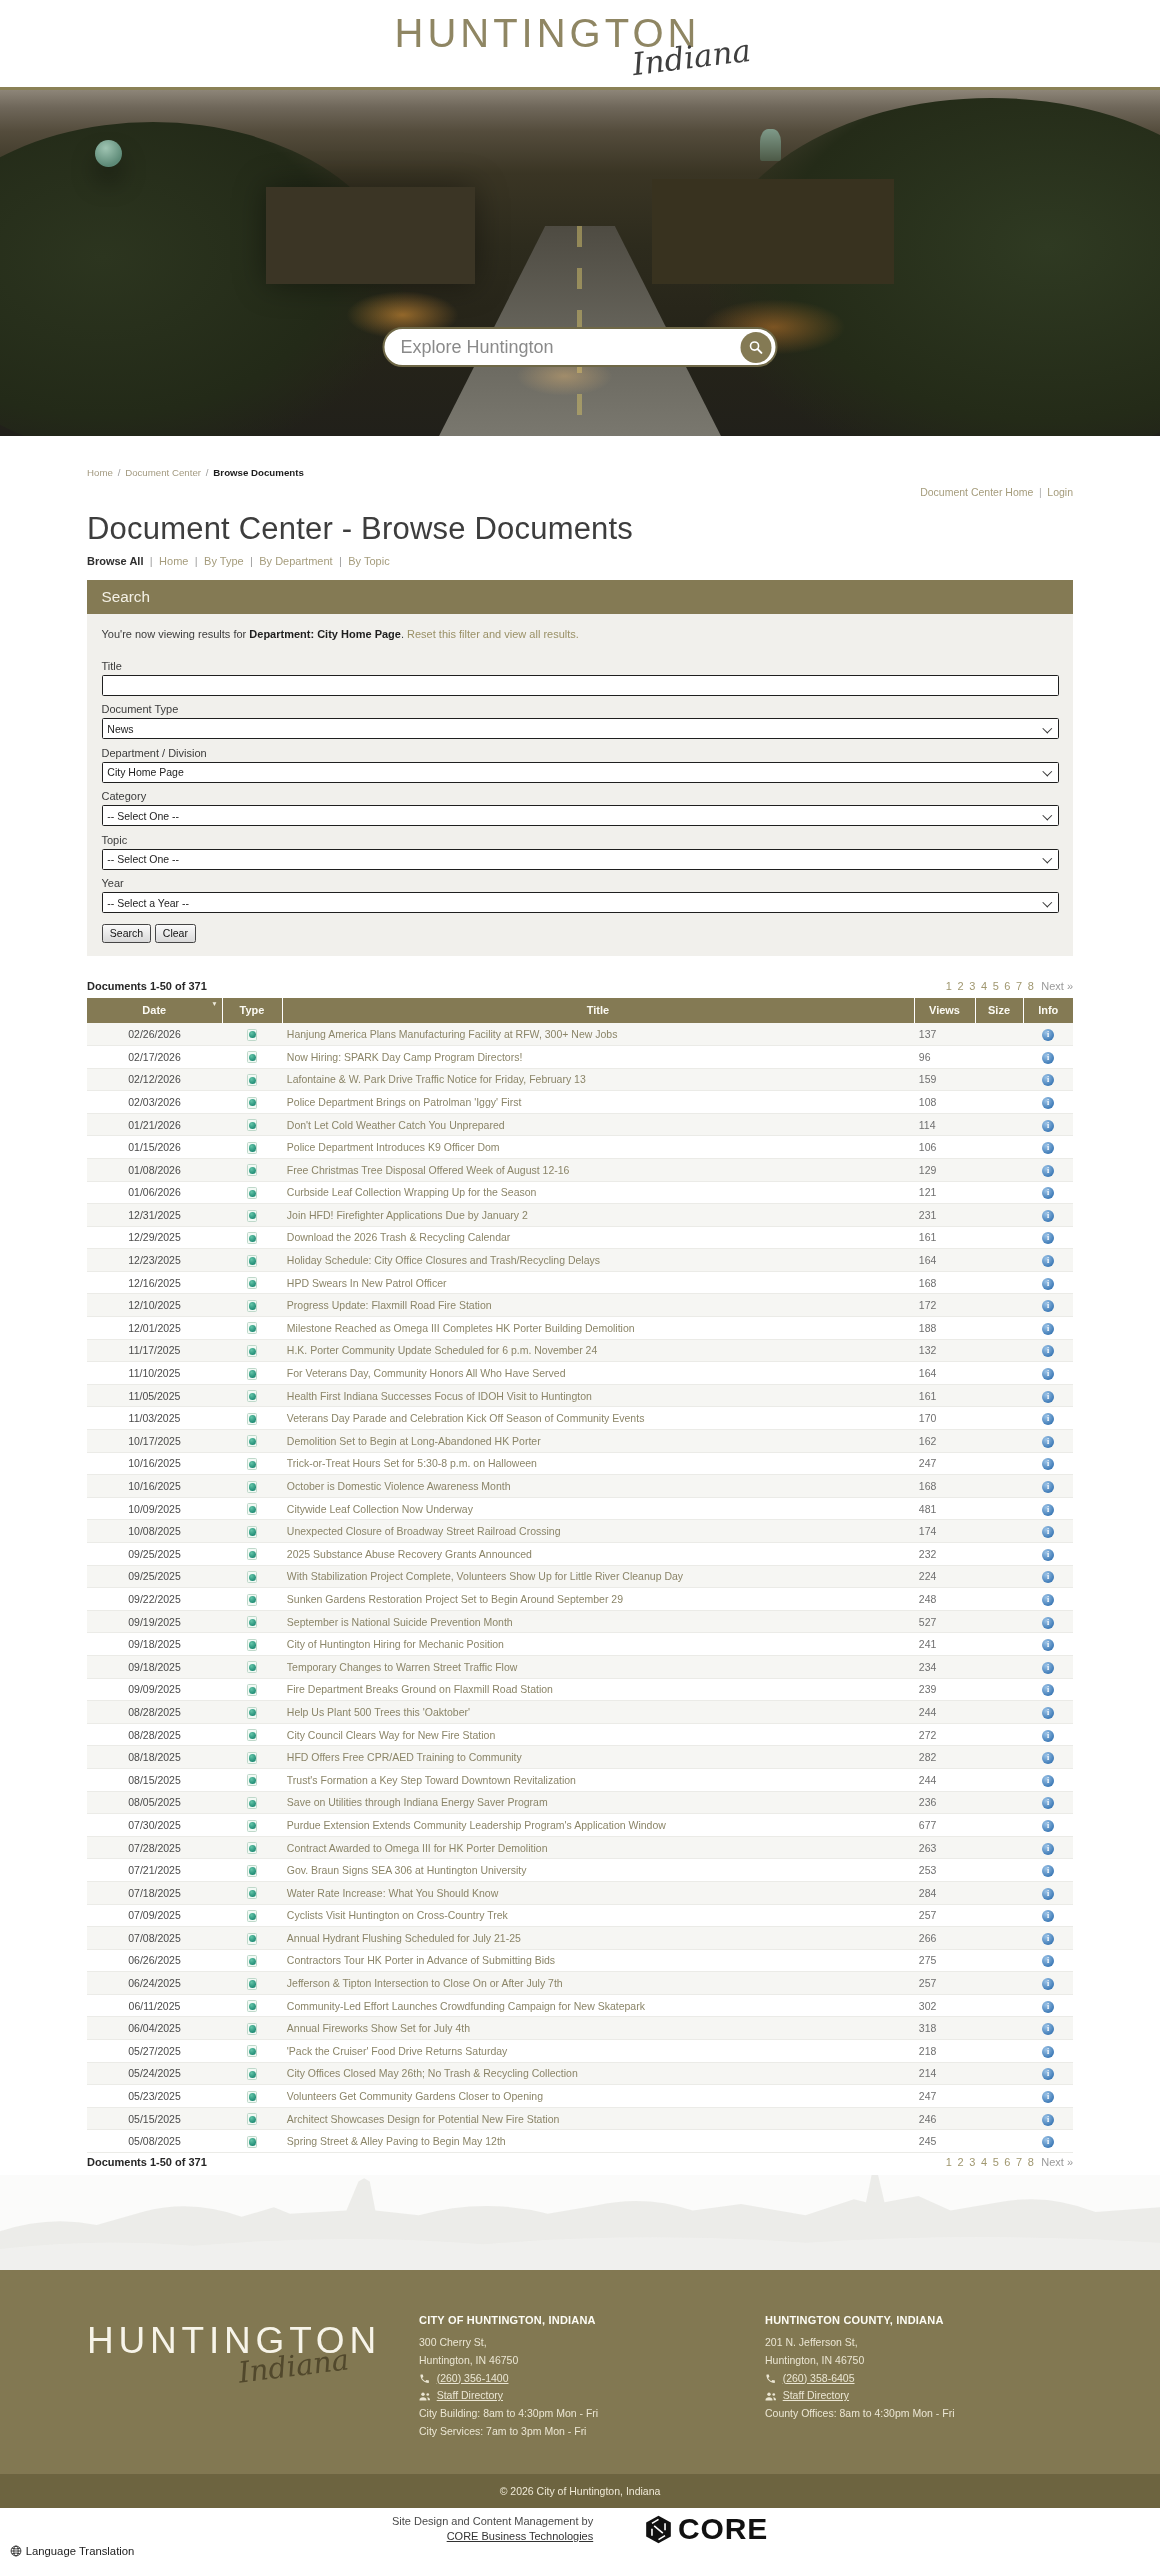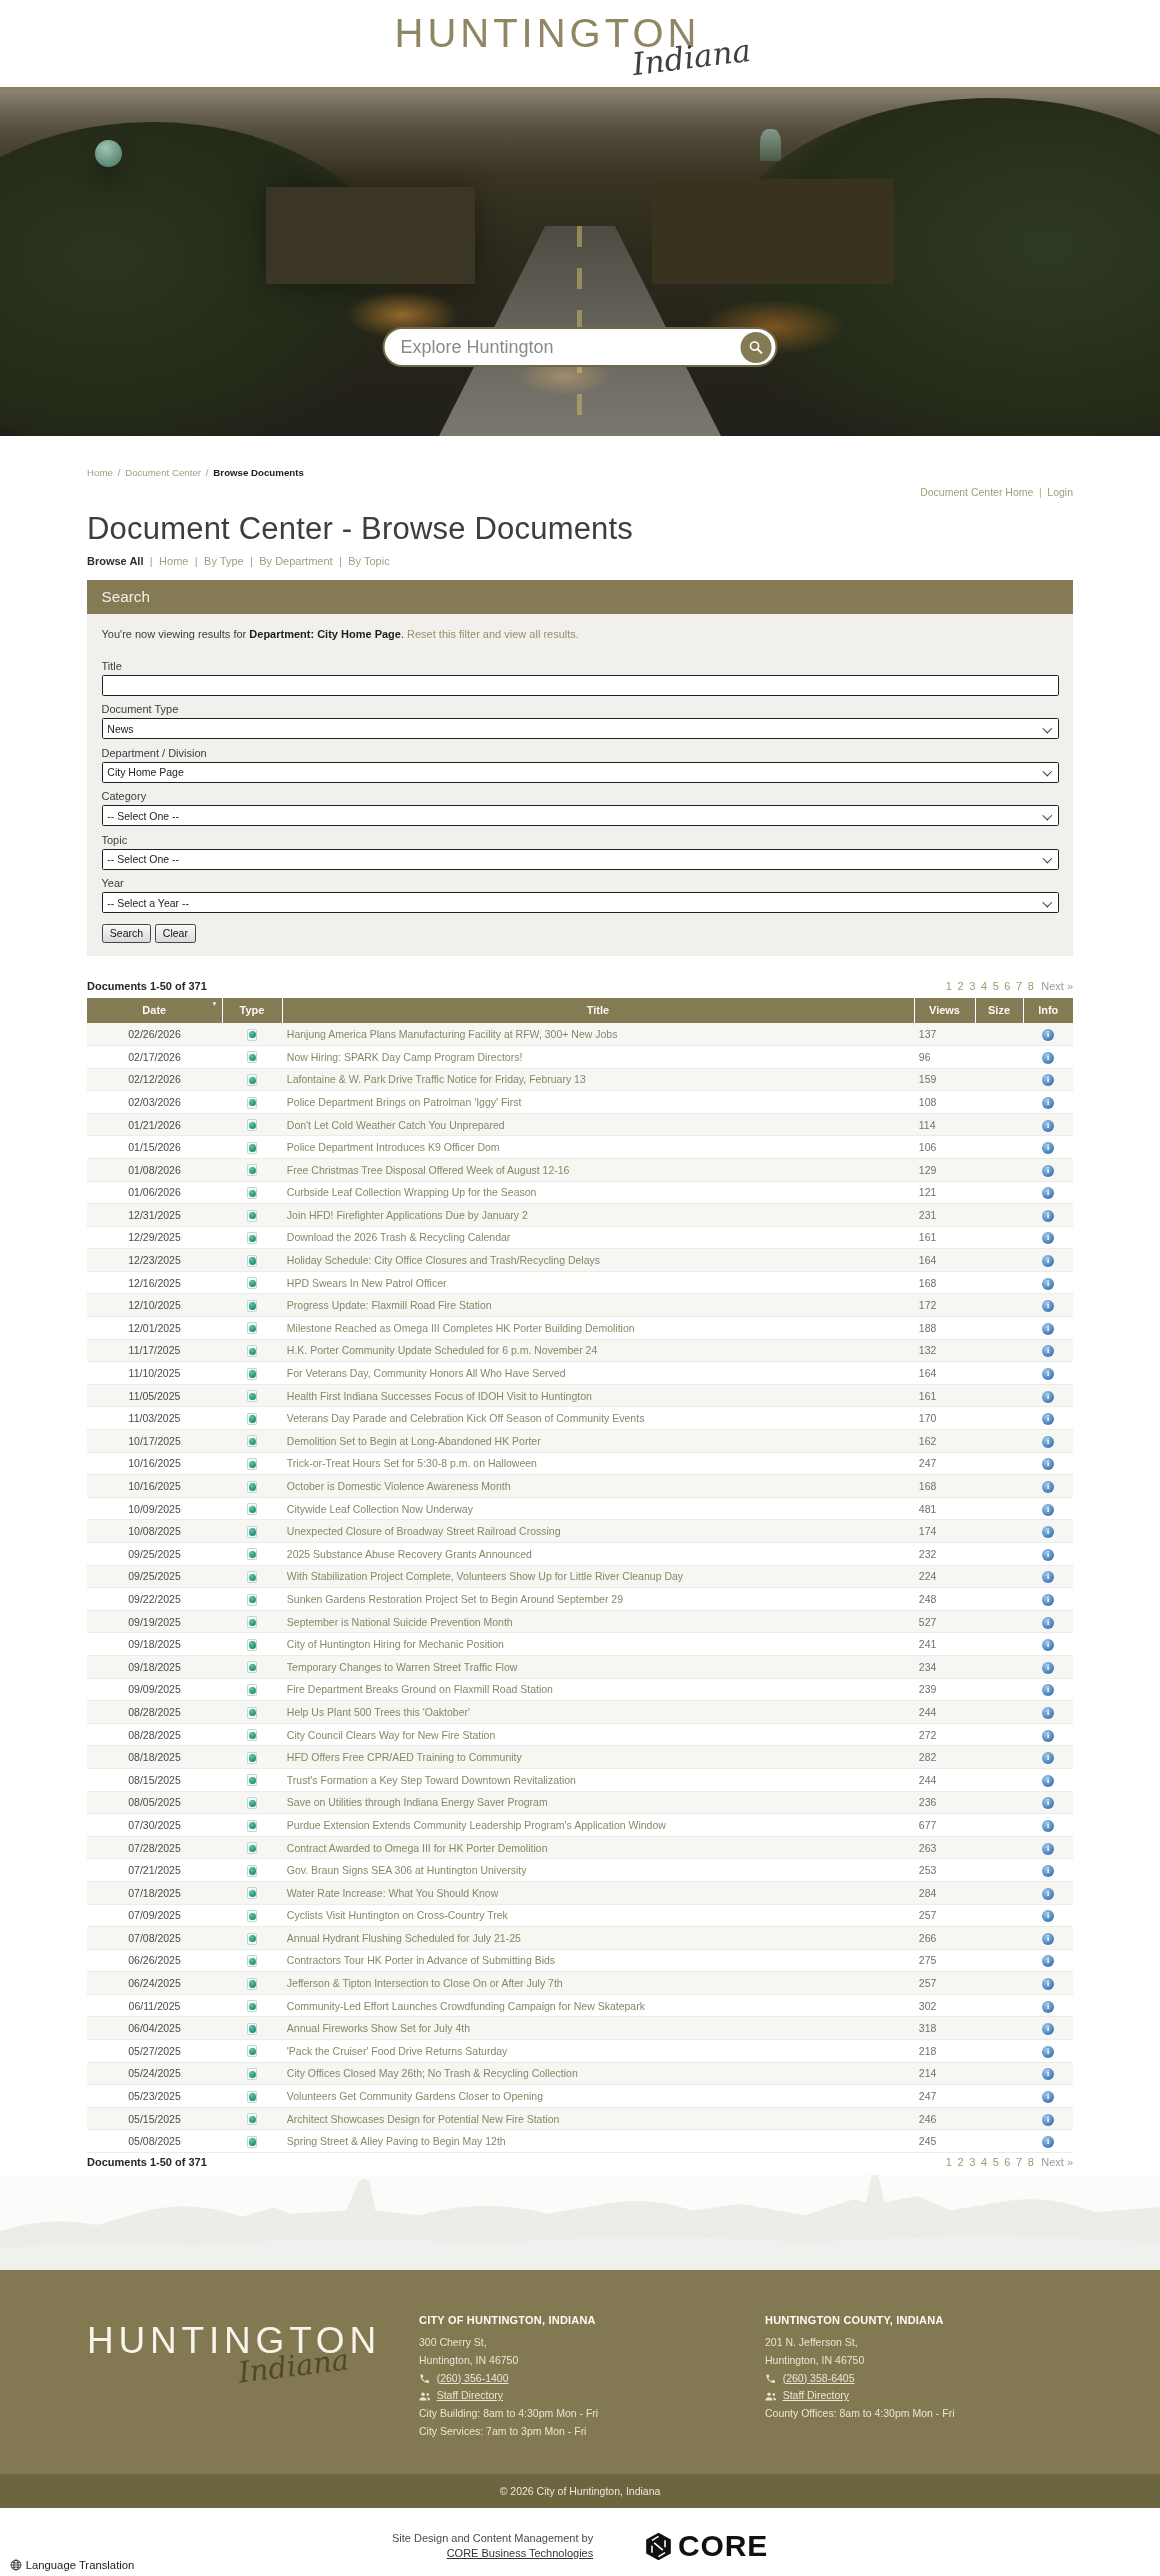--- a/index.html
+++ b/index.html
@@ -118,26 +118,26 @@
   .f-col { font-size:10.5px; color:#ebe6d3; line-height:17.7px; }
   .f-col.city { width:346px; }
   .f-col h4 { font-size:11px; color:#fdfcf4; letter-spacing:0.2px; margin-bottom:4.8px; }
   .f-col a { color:#ebe6d3; text-decoration:underline; }
   .f-line { display:flex; align-items:center; }
   .f-line .ic { width:17.7px; display:inline-flex; align-items:center; }
 
   .copyright { background:#6d6440; color:#efe9d6; text-align:center; font-size:10.5px; height:34px; line-height:34px; }
 
   .bottom-strip { background:#fff; height:71px; position:relative; }
-  .credit { display:flex; justify-content:center; align-items:center; padding-top:21px;gap:39px; }
+  .credit { display:flex; justify-content:center; align-items:center; padding-top:4px;gap:39px; }
   .credit-text { text-align:right; font-size:11px; color:#4a4a4a; line-height:15.3px; margin-right:11.3px; }
   .credit-text a { color:#333; text-decoration:underline; }
   .core-wordmark { display:flex; align-items:center; }
   .core-name { font-size:30px; font-weight:bold; letter-spacing:0.8px; color:#111; margin-left:5.6px; }
-  .lang { position:absolute; left:9.7px; bottom:8px; display:flex; align-items:center; gap:4px; font-size:11.3px; color:#222; cursor:pointer; }
+  .lang { position:absolute; left:9.7px; bottom:22px; display:flex; align-items:center; gap:4px; font-size:11.3px; color:#222; cursor:pointer; }
 </style>
 </head>
 <body>
 
 <div class="site-header">
   <div class="logo">
     <div class="logo-main">HUNTINGTON</div>
     <div class="logo-sub">Indiana</div>
   </div>
 </div>

